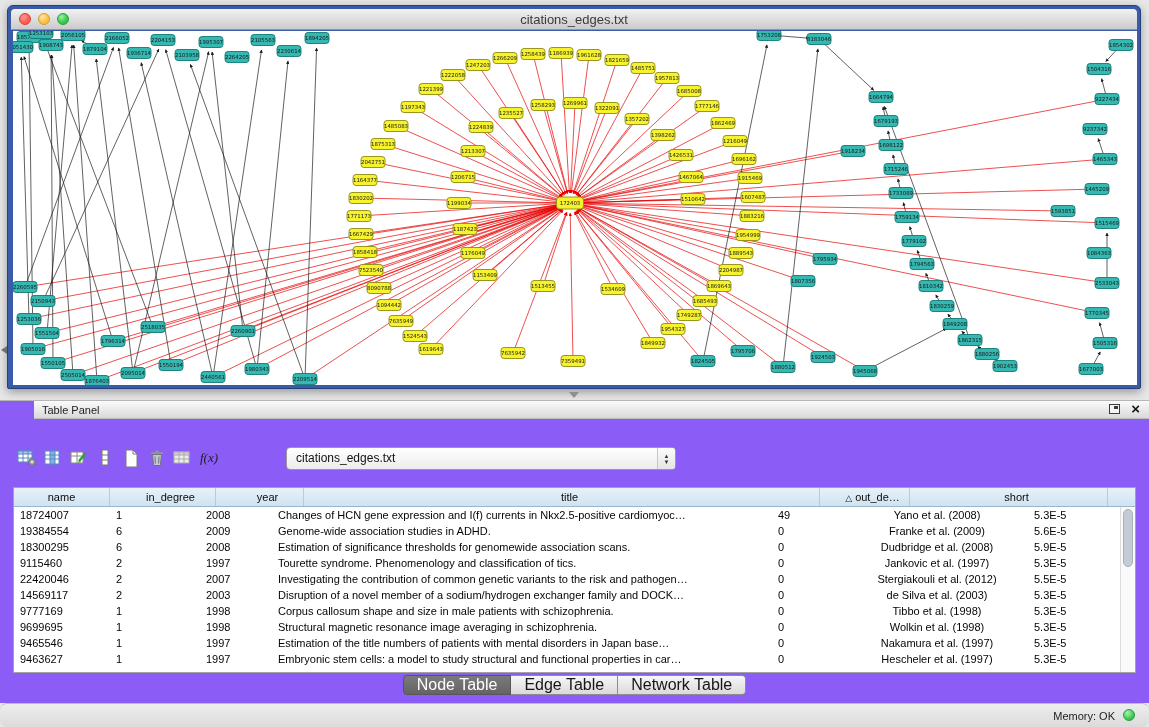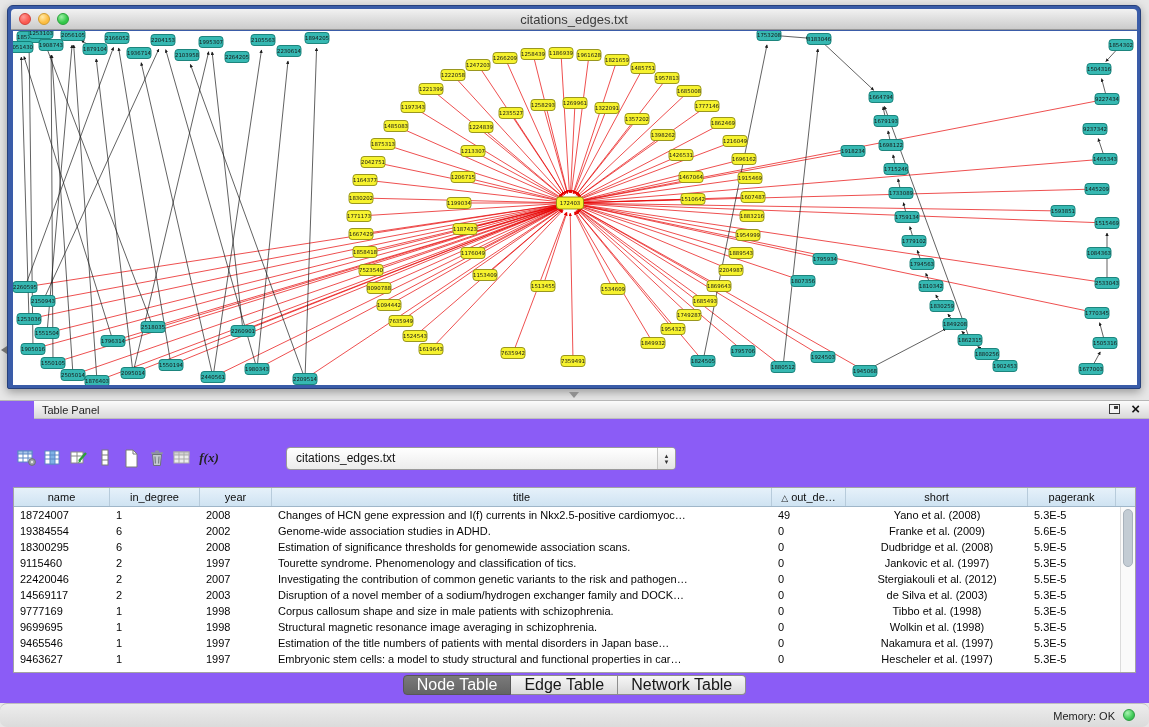--- a/index.html
+++ b/index.html
@@ -32,34 +32,34 @@
   .table-panel { position:absolute; left:0; top:400px; width:1149px; height:303px;
     background:#8b5cf6; border-top:1px solid #b6b6b6;padding-left:34px; }
   .panel-header { height:18px; background:linear-gradient(#fbfbfb,#d9d9d9);
     border-bottom:1px solid #bdbdbd; position:relative; }
   .panel-title { font-size:11px; color:#1f1f1f; padding:3px 0 0 8px; }
   .header-icons { position:absolute; right:9px; top:2px; display:flex; gap:11px; align-items:center; }
   .float-icon { width:11px; height:10px; border:1px solid #3c3c3c; position:relative; background:#f4f4f4; }
   .float-icon::after { content:""; position:absolute; right:1px; top:1px; width:4px; height:3px; background:#3c3c3c; }
   .close-icon { font-size:15px; font-weight:bold; color:#141414; line-height:12px; }
 
-  .toolbar { position:absolute; left:14px; top:44px; display:flex; align-items:center;font-weight:bold; }
+  .toolbar { position:absolute; left:14px; top:44px; display:flex; align-items:center; }
   .tool-btn { width:26px; height:26px; display:flex; align-items:center; justify-content:center; border-radius:3px; }
   .fx { font-family:"Liberation Serif",serif; font-style:italic; font-size:13px; color:#222; }
 
   .combo { position:absolute; left:286px; top:46px; width:390px; height:23px;
     background:linear-gradient(#ffffff,#ececec); border:1px solid #9a9a9a; border-radius:4px;
     font-size:12px; line-height:21px; padding-left:9px; color:#111; }
   .combo-arrows { position:absolute; right:0; top:0; bottom:0; width:18px; border-left:1px solid #c6c6c6;
     display:flex; flex-direction:column; align-items:center; justify-content:center;
     font-size:6px; line-height:6px; color:#333; border-radius:0 3px 3px 0; background:linear-gradient(#fcfcfc,#e4e4e4); }
 
   .tablebox { position:absolute; left:13px; top:86px; width:1123px; height:186px;
     background:#fff; border:1px solid #a3a3a3; overflow:hidden; }
-  .thead { display:flex; height:19px; background:linear-gradient(#e6f1fa,#cfe3f2); border-bottom:1px solid #9fb6c9; }
+  .thead { display:flex; height:19px; background:linear-gradient(#e6f1fa,#cfe3f2); border-bottom:1px solid #9fb6c9;gap:16px; }
   .th { font-size:11px; color:#0c0c0c; text-align:center; line-height:19px;
     border-right:1px solid #b7cbdb; overflow:hidden; white-space:nowrap; flex:none; }
   .sort { font-size:9px; margin-right:3px; color:#222; }
   .tr { display:flex; height:16px; }
   .td { font-size:11px; color:#050505; line-height:16px; padding-left:6px;
     overflow:hidden; white-space:nowrap; flex:none; }
   .c0 { width:96px; } .c1 { width:90px; } .c2 { width:72px; } .c3 { width:500px; }
   .c4 { width:74px; } .c5 { width:182px; } .c6 { width:88px; }
   .td.c5 { text-align:center; padding-left:0; }
   .vscroll { position:absolute; right:0; top:19px; bottom:0; width:15px; background:#fafafa; border-left:1px solid #dcdcdc; }
@@ -867,21 +867,21 @@
           <div class="td c1">1</div>
           <div class="td c2">2008</div>
           <div class="td c3">Changes of HCN gene expression and I(f) currents in Nkx2.5-positive cardiomyoc…</div>
           <div class="td c4">49</div>
           <div class="td c5">Yano et al. (2008)</div>
           <div class="td c6">5.3E-5</div>
         </div>
         <div class="tr">
           <div class="td c0">19384554</div>
           <div class="td c1">6</div>
-          <div class="td c2">2002</div>
+          <div class="td c2">2009</div>
           <div class="td c3">Genome-wide association studies in ADHD.</div>
           <div class="td c4">0</div>
           <div class="td c5">Franke et al. (2009)</div>
           <div class="td c6">5.6E-5</div>
         </div>
         <div class="tr">
           <div class="td c0">18300295</div>
           <div class="td c1">6</div>
           <div class="td c2">2008</div>
           <div class="td c3">Estimation of significance thresholds for genomewide association scans.</div>

